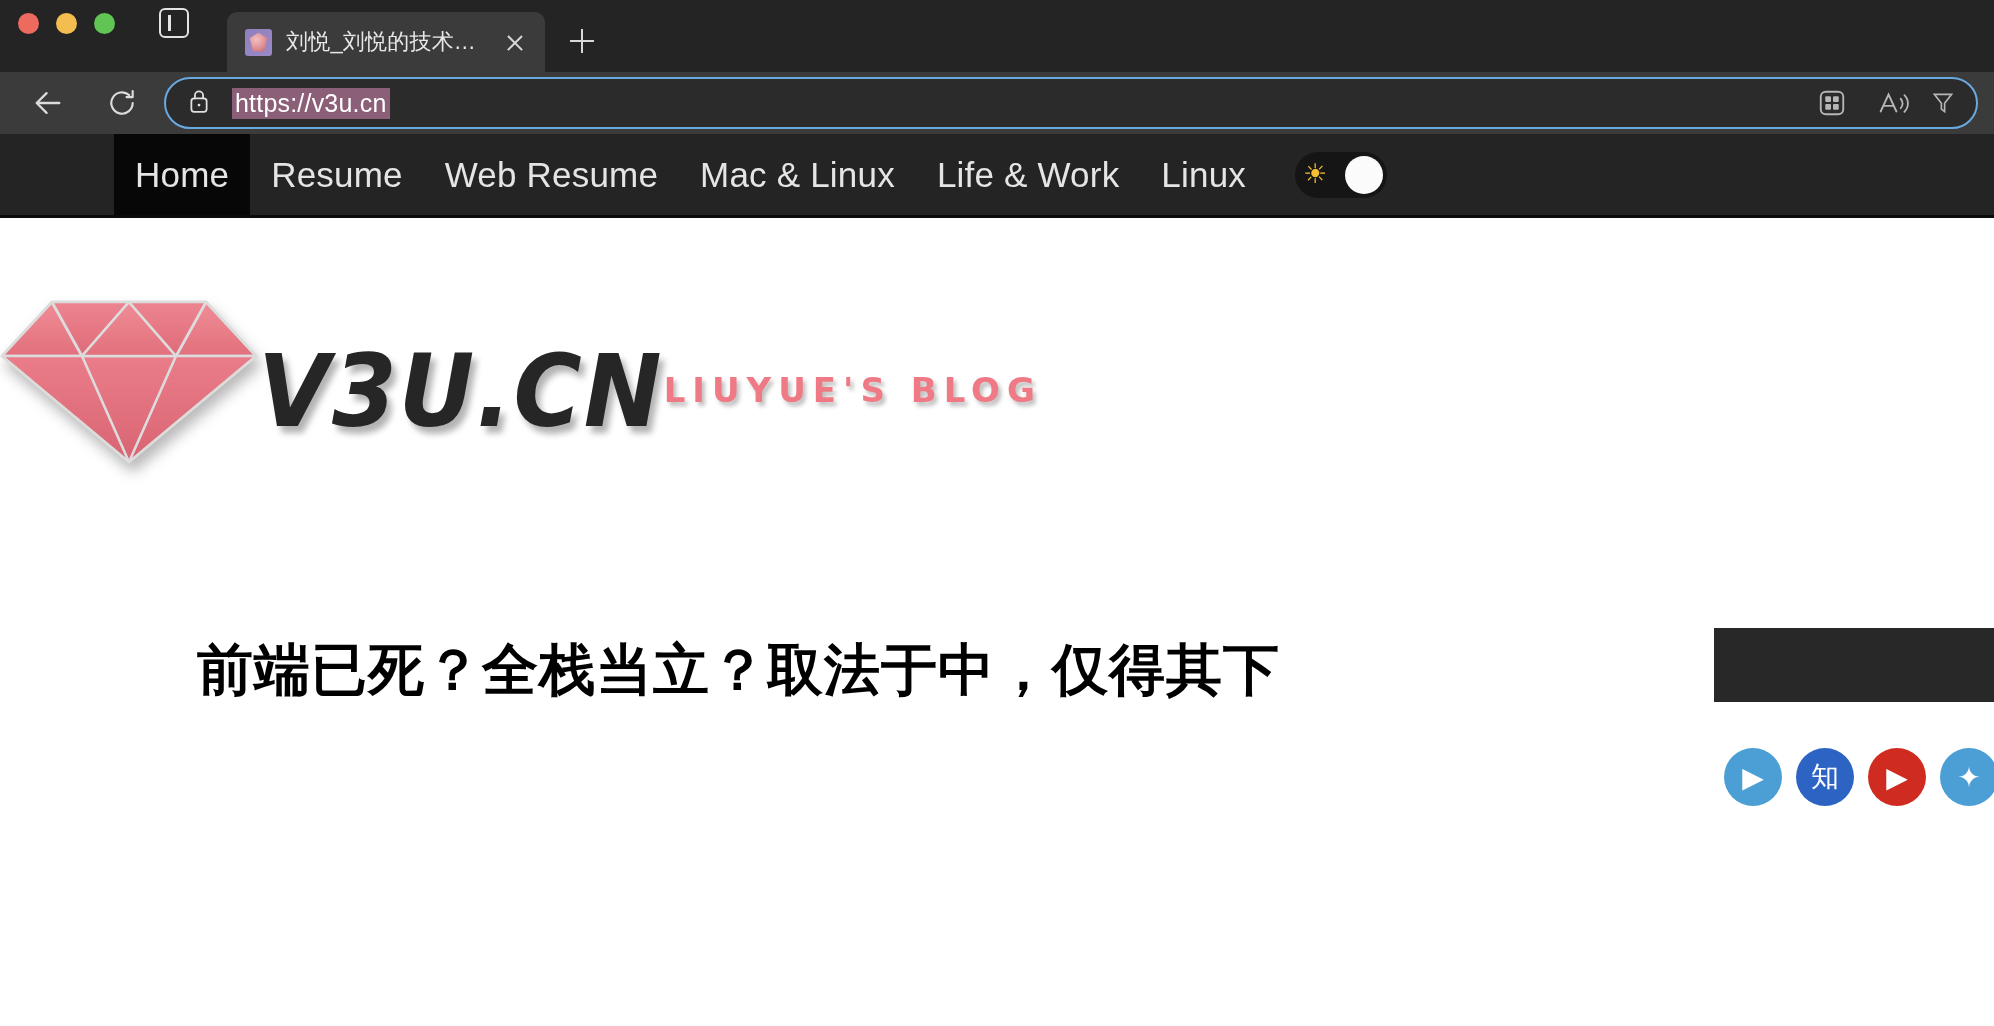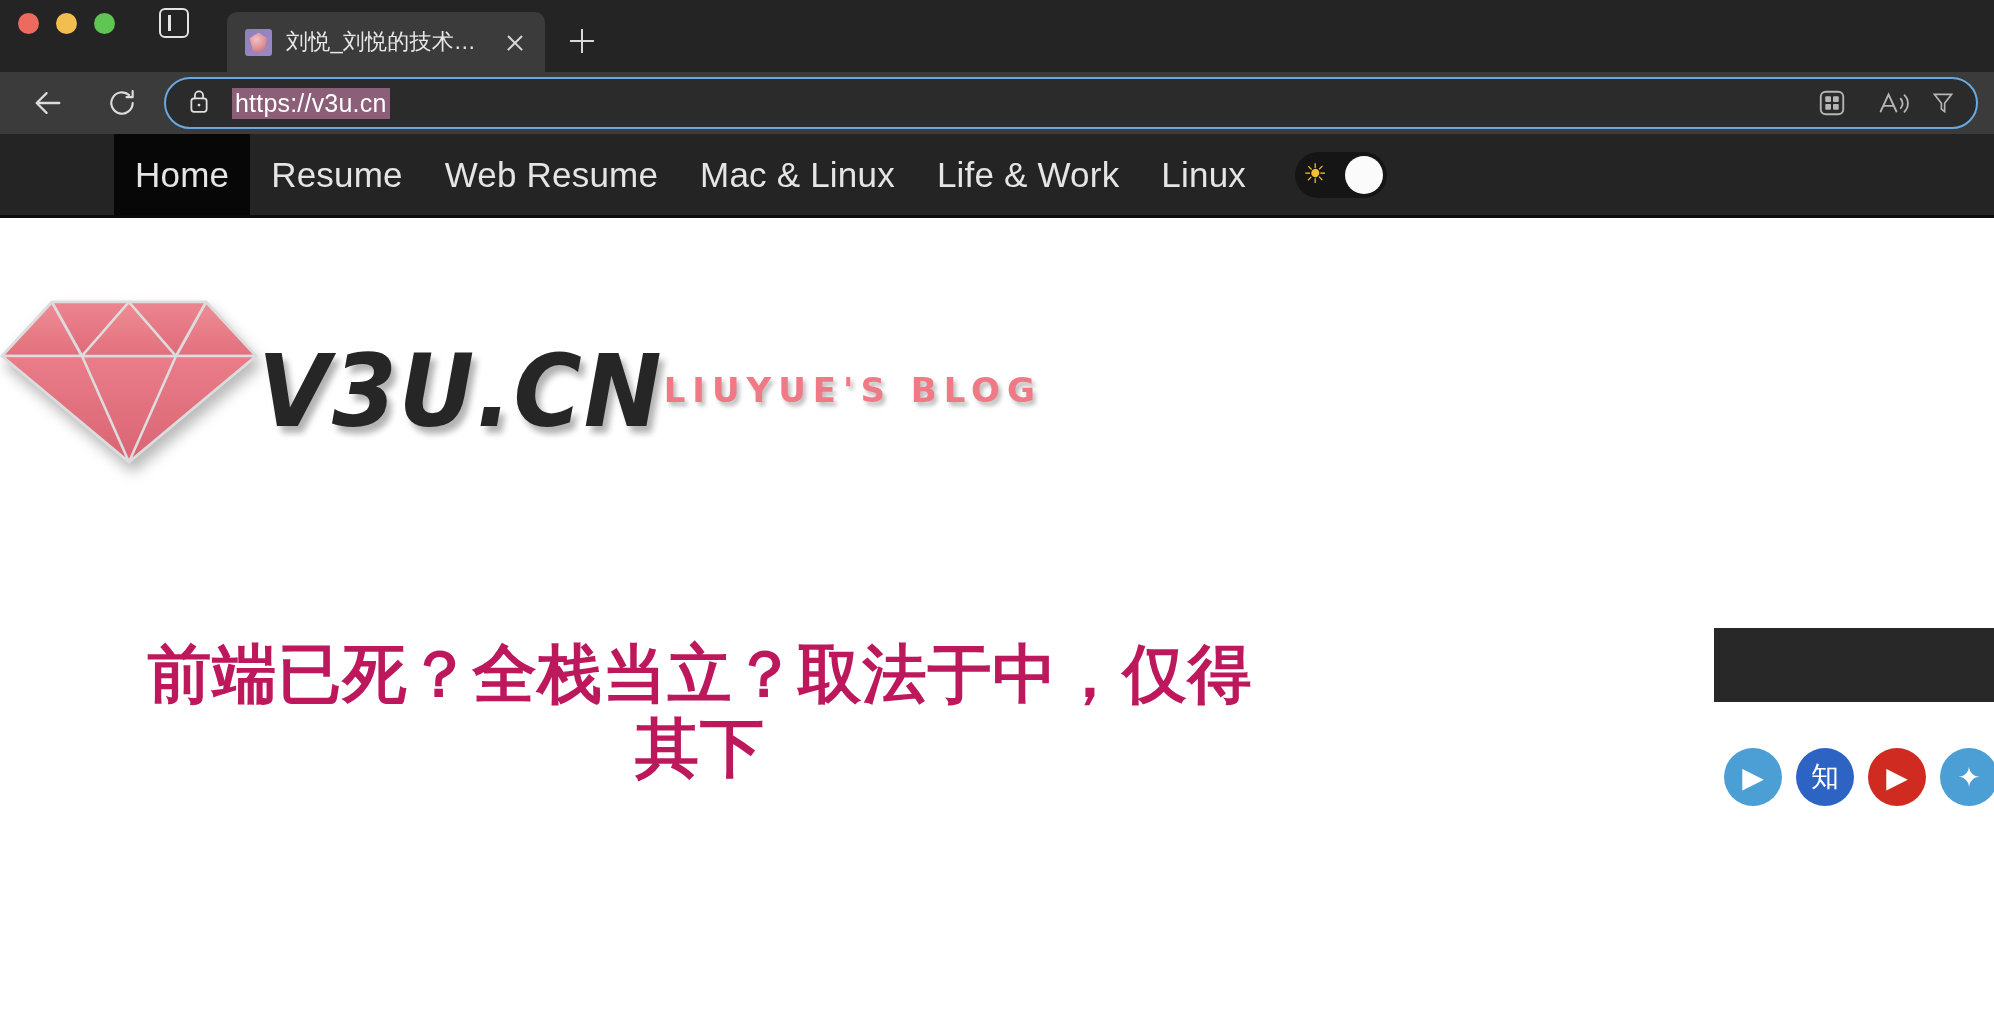--- a/index.html
+++ b/index.html
@@ -289,24 +289,24 @@
     font-family: "DejaVu Sans", sans-serif;
     text-shadow: 3px 4px 4px rgba(0,0,0,0.26);
     line-height: 1;
   }
 
   .post-title {
     position: absolute;
     left: 120px;
     top: 420px;
     width: 1160px;
-    text-align: center;
-    font-size: 64px;
+    text-align: right;
+    font-size: 56px;
     font-weight: 700;
-    color: #be185d;
+    color: #000000;
     line-height: 1.15;
     letter-spacing: 1px;
   }
 
   
   .right-rail {
     position: absolute;
     right: -80px;
     top: 410px;
     width: 360px;

